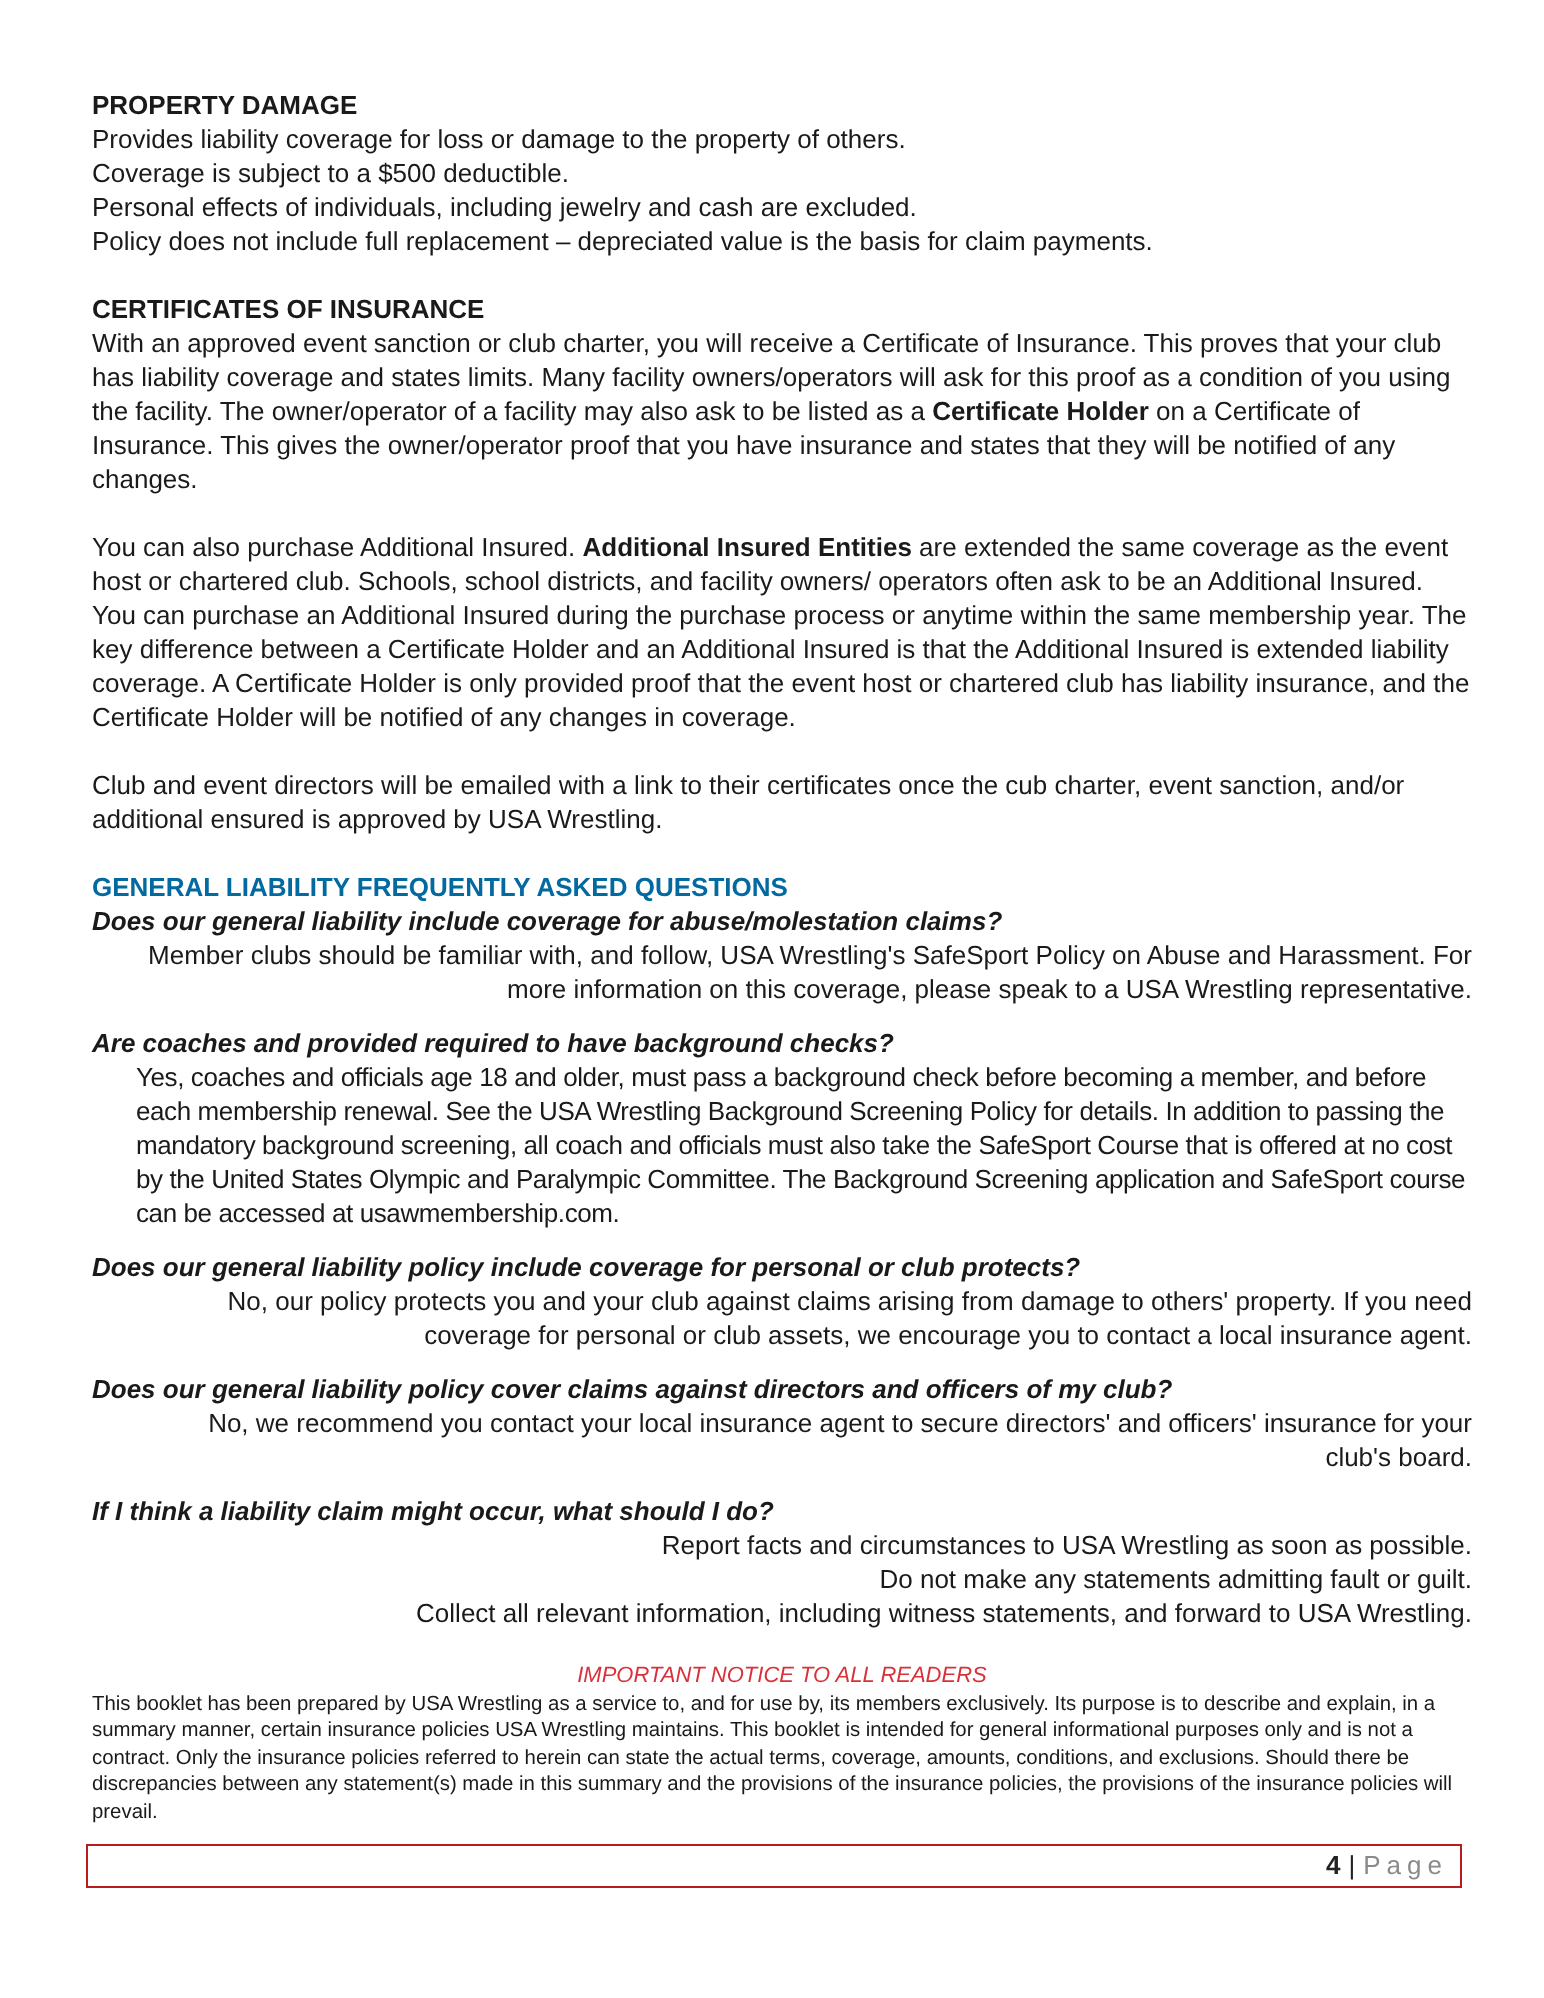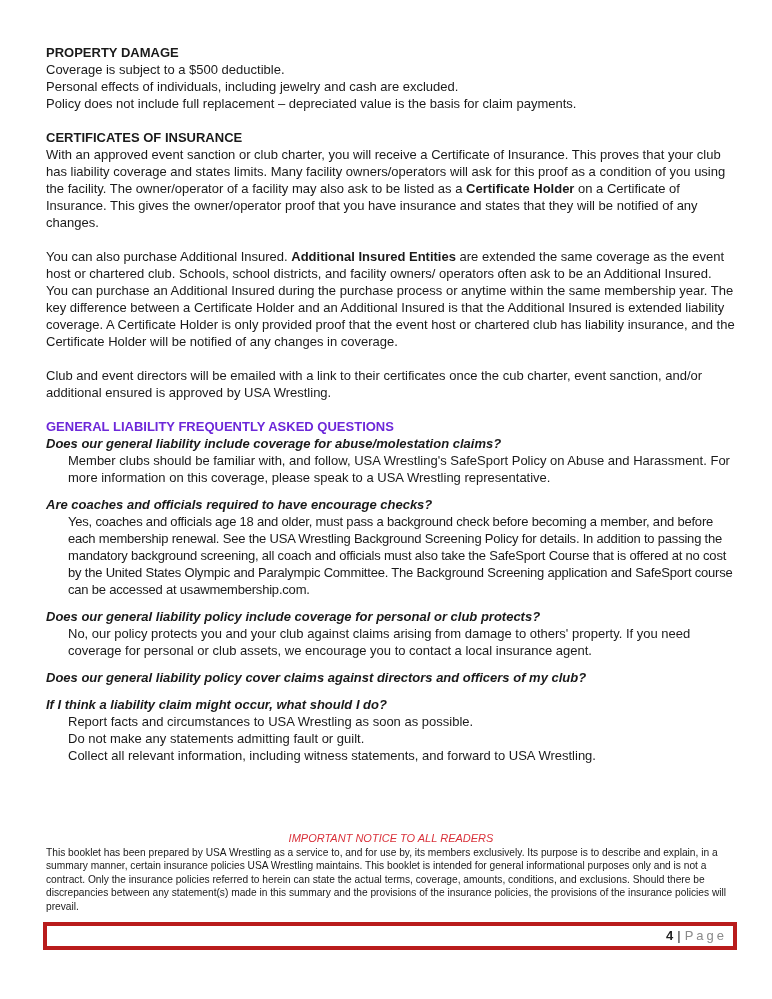--- a/index.html
+++ b/index.html
@@ -2,62 +2,64 @@
 <html><head>
 <meta charset="utf-8">
 <style>
   html, body { margin: 0; padding: 0; background: #ffffff; }
   body { width: 772px; height: 999px; position: relative; overflow: hidden;
          font-family: "Liberation Sans", sans-serif; color: #1a1a1a; }
   .page { position: absolute; left: 46px; top: 44px; width: 690px; font-size: 13px; line-height: 17px; }
   .h { font-weight: bold; margin: 0; }
   .p { margin: 0; }
   .gap { height: 17px; }
-  .faqh { color: #6d28d9; font-weight: bold; margin: 0; }
+  .faqh { color: #0369a1; font-weight: bold; margin: 0; }
   .q { font-weight: bold; font-style: italic; margin: 0; }
-  .a { margin: 0 0 0 22px; }
+  .a { margin: 0 0 0 22px; text-align: right; }
   .a-small { margin: 0 0 0 22px; letter-spacing: -0.2px; }
   .notice { position: absolute; left: 46px; top: 832px; width: 690px; font-size: 10.2px; line-height: 13.6px; }
   .notice-title { color: #d9313a; text-align: center; font-size: 11px; margin: 0; font-style: italic; }
   .footer { position: absolute; left: 43px; top: 922px; width: 686px; height: 20px;
-            border: 4px solid #b91c1c; font-size: 13px; }
+            border: 1px solid #b91c1c; font-size: 13px; }
   .pg { position: absolute; right: 6px; top: 2px; font-family: "Liberation Sans Narrow", "Liberation Sans", sans-serif; }
   .pg .num { font-weight: bold; color: #222; }
   .pg .sep { color: #222; margin: 0 4px; }
   .pg .lbl { color: #8a8a8a; letter-spacing: 3px; }
 </style>
 </head>
 <body>
 
 <div class="page">
   <p class="h">PROPERTY DAMAGE</p>
+  <p class="p">Provides liability coverage for loss or damage to the property of others.</p>
   <p class="p">Coverage is subject to a $500 deductible.</p>
   <p class="p">Personal effects of individuals, including jewelry and cash are excluded.</p>
   <p class="p">Policy does not include full replacement – depreciated value is the basis for claim payments.</p>
   <div class="gap"></div>
 
   <p class="h">CERTIFICATES OF INSURANCE</p>
   <p class="p"><span>With an approved event sanction or club charter, you will receive a Certificate of Insurance. This proves that your club has liability coverage and states limits. Many facility owners/operators will ask for this proof as a condition of you using the facility. The owner/operator of a facility may also ask to be listed as a </span><b>Certificate Holder</b><span> on a Certificate of Insurance. This gives the owner/operator proof that you have insurance and states that they will be notified of any changes.</span></p>
   <div class="gap"></div>
   <p class="p"><span>You can also purchase Additional Insured. </span><b>Additional Insured Entities</b><span> are extended the same coverage as the event host or chartered club. Schools, school districts, and facility owners/ operators often ask to be an Additional Insured. You can purchase an Additional Insured during the purchase process or anytime within the same membership year. The key difference between a Certificate Holder and an Additional Insured is that the Additional Insured is extended liability coverage. A Certificate Holder is only provided proof that the event host or chartered club has liability insurance, and the Certificate Holder will be notified of any changes in coverage.</span></p>
   <div class="gap"></div>
   <p class="p">Club and event directors will be emailed with a link to their certificates once the cub charter, event sanction, and/or additional ensured is approved by USA Wrestling.</p>
   <div class="gap"></div>
 
   <p class="faqh">GENERAL LIABILITY FREQUENTLY ASKED QUESTIONS</p>
   <p class="q">Does our general liability include coverage for abuse/molestation claims?</p>
   <p class="a">Member clubs should be familiar with, and follow, USA Wrestling's SafeSport Policy on Abuse and Harassment. For more information on this coverage, please speak to a USA Wrestling representative.</p>
   <div class="gap" style="height:10px"></div>
-  <p class="q">Are coaches and officials required to have encourage checks?</p>
+  <p class="q">Are coaches and provided required to have background checks?</p>
   <p class="a-small">Yes, coaches and officials age 18 and older, must pass a background check before becoming a member, and before each membership renewal. See the USA Wrestling Background Screening Policy for details. In addition to passing the mandatory background screening, all coach and officials must also take the SafeSport Course that is offered at no cost by the United States Olympic and Paralympic Committee. The Background Screening application and SafeSport course can be accessed at usawmembership.com.</p>
   <div class="gap" style="height:10px"></div>
   <p class="q">Does our general liability policy include coverage for personal or club protects?</p>
   <p class="a">No, our policy protects you and your club against claims arising from damage to others' property. If you need coverage for personal or club assets, we encourage you to contact a local insurance agent.</p>
   <div class="gap" style="height:10px"></div>
   <p class="q">Does our general liability policy cover claims against directors and officers of my club?</p>
+  <p class="a">No, we recommend you contact your local insurance agent to secure directors' and officers' insurance for your club's board.</p>
   <div class="gap" style="height:10px"></div>
   <p class="q">If I think a liability claim might occur, what should I do?</p>
   <p class="a">Report facts and circumstances to USA Wrestling as soon as possible.</p>
   <p class="a">Do not make any statements admitting fault or guilt.</p>
   <p class="a">Collect all relevant information, including witness statements, and forward to USA Wrestling.</p>
 </div>
 
 <div class="notice">
   <p class="notice-title">IMPORTANT NOTICE TO ALL READERS</p>
   <p class="p">This booklet has been prepared by USA Wrestling as a service to, and for use by, its members exclusively. Its purpose is to describe and explain, in a summary manner, certain insurance policies USA Wrestling maintains. This booklet is intended for general informational purposes only and is not a contract. Only the insurance policies referred to herein can state the actual terms, coverage, amounts, conditions, and exclusions. Should there be discrepancies between any statement(s) made in this summary and the provisions of the insurance policies, the provisions of the insurance policies will prevail.</p>

